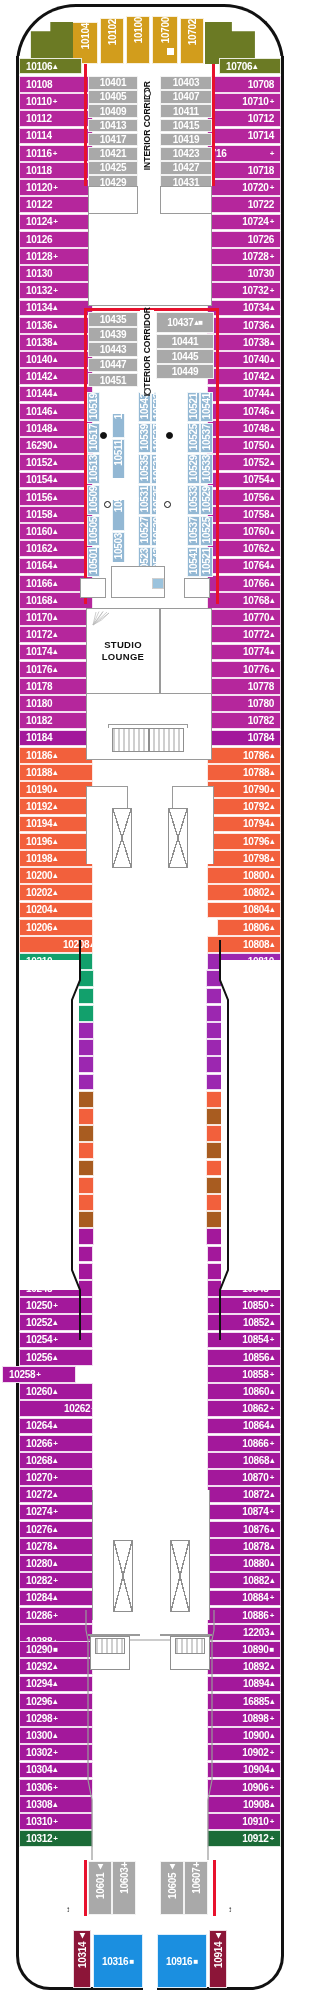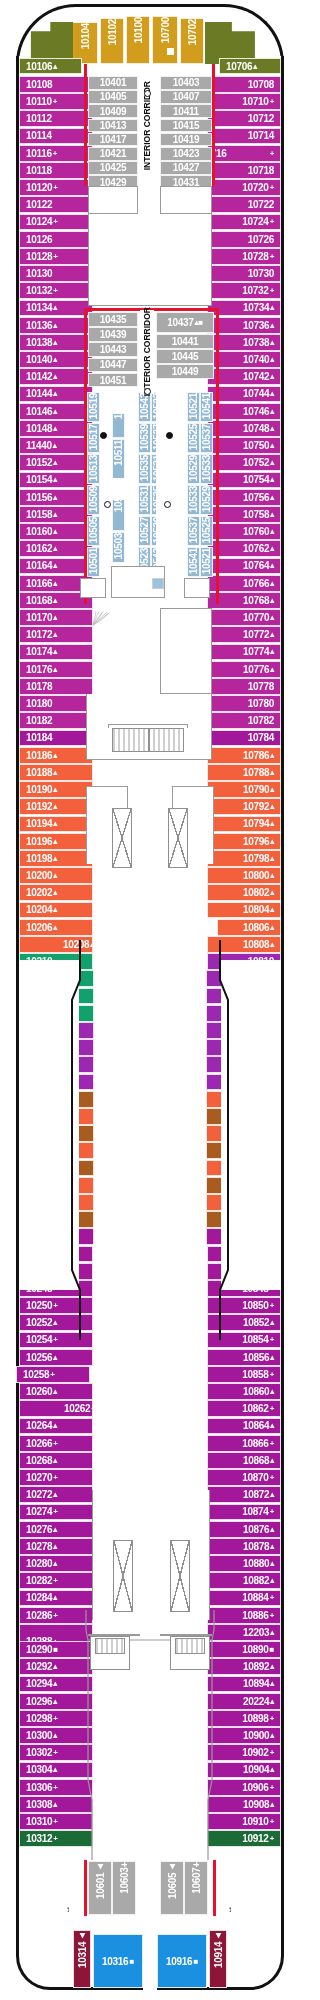--- a/index.html
+++ b/index.html
@@ -244,21 +244,21 @@
       </div>
       <div class="cab l c-magenta" style="left:19px;top:402.8px;width:74.0px;height:16.8px;">
         <span>10146</span>
         <span class="sfx">▴</span>
       </div>
       <div class="cab l c-magenta" style="left:19px;top:420.0px;width:74.0px;height:16.8px;">
         <span>10148</span>
         <span class="sfx">▴</span>
       </div>
       <div class="cab l c-magenta" style="left:19px;top:437.2px;width:74.0px;height:16.8px;">
-        <span>11440</span>
+        <span>16290</span>
         <span class="sfx">▴</span>
       </div>
       <div class="cab l c-magenta" style="left:19px;top:454.4px;width:74.0px;height:16.8px;">
         <span>10152</span>
         <span class="sfx">▴</span>
       </div>
       <div class="cab l c-magenta" style="left:19px;top:471.6px;width:74.0px;height:16.8px;">
         <span>10154</span>
         <span class="sfx">▴</span>
       </div>
@@ -446,21 +446,21 @@
         <span class="sfx">▴</span>
       </div>
       <div class="cab l c-grape" style="left:19px;top:1331.6px;width:74.0px;height:16.8px;">
         <span>10254</span>
         <span class="sfx">+</span>
       </div>
       <div class="cab l c-grape" style="left:19px;top:1348.8px;width:74.0px;height:16.8px;">
         <span>10256</span>
         <span class="sfx">▴</span>
       </div>
-      <div class="cab l c-grape" style="left:16px;top:1366.0px;width:74.0px;height:16.8px;">
+      <div class="cab l c-grape" style="left:2px;top:1366.0px;width:74.0px;height:16.8px;">
         <span>10258</span>
         <span class="sfx">+</span>
       </div>
       <div class="cab l c-grape" style="left:19px;top:1383.2px;width:74.0px;height:16.8px;">
         <span>10260</span>
         <span class="sfx">▴</span>
       </div>
       <div class="cab l c-grape" style="left:19px;top:1400.4px;width:74.0px;height:16.8px;padding-left:44px;">
         <span>10262</span>
         <span class="sfx">+</span>
@@ -917,21 +917,21 @@
       </div>
       <div class="cab r c-grape" style="right:19px;top:1658.4px;width:74.0px;height:16.8px;">
         <span>10892</span>
         <span class="sfx">▴</span>
       </div>
       <div class="cab r c-grape" style="right:19px;top:1675.6px;width:74.0px;height:16.8px;">
         <span>10894</span>
         <span class="sfx">▴</span>
       </div>
       <div class="cab r c-grape" style="right:19px;top:1692.8px;width:74.0px;height:16.8px;">
-        <span>20224</span>
+        <span>16885</span>
         <span class="sfx">▴</span>
       </div>
       <div class="cab r c-grape" style="right:19px;top:1710.0px;width:74.0px;height:16.8px;">
         <span>10898</span>
         <span class="sfx">+</span>
       </div>
       <div class="cab r c-grape" style="right:19px;top:1727.2px;width:74.0px;height:16.8px;">
         <span>10900</span>
         <span class="sfx">▴</span>
       </div>
@@ -1198,20 +1198,26 @@
   <div class="arrw" style="left:178px;top:424px;">↕</div>
   <div class="arrw dk" style="left:84px;top:486px;">↕</div>
   <div class="arrw" style="left:136px;top:496px;">↕</div>
   <div class="arrw" style="left:178px;top:496px;">↕</div>
 
   <div class="wbox" style="left:80px;top:578px;width:26px;height:20px;"></div>
   <div class="wbox" style="left:111px;top:566px;width:54px;height:32px;"></div>
   <div class="wbox" style="left:184px;top:578px;width:26px;height:20px;"></div>
   <div class="wsq" style="left:152px;top:578px;width:10px;height:9px;background:#9bc3dd;"></div>
 
+  <div class="lounge" style="left:86px;top:608px;width:74px;height:86px;">
+    <div>
+      <div>STUDIO</div>
+      <div>LOUNGE</div>
+    </div>
+  </div>
   <svg class="fan" style="left:91px;top:611px;" viewBox="0 0 20 16">
     <g stroke="#b9b9b9" fill="none" stroke-width="0.7">
       <path d="M2 14 L18 2"></path>
         <path d="M2 14 L16 1"></path>
         <path d="M2 14 L12 0.5"></path>
       <path d="M2 14 L8 0.5"></path>
         <path d="M2 14 L5 1"></path>
       <path d="M2 14 Q11 10 18 2"></path>
         <path d="M2 14 Q8 7 12 0.6"></path>
     </g>

